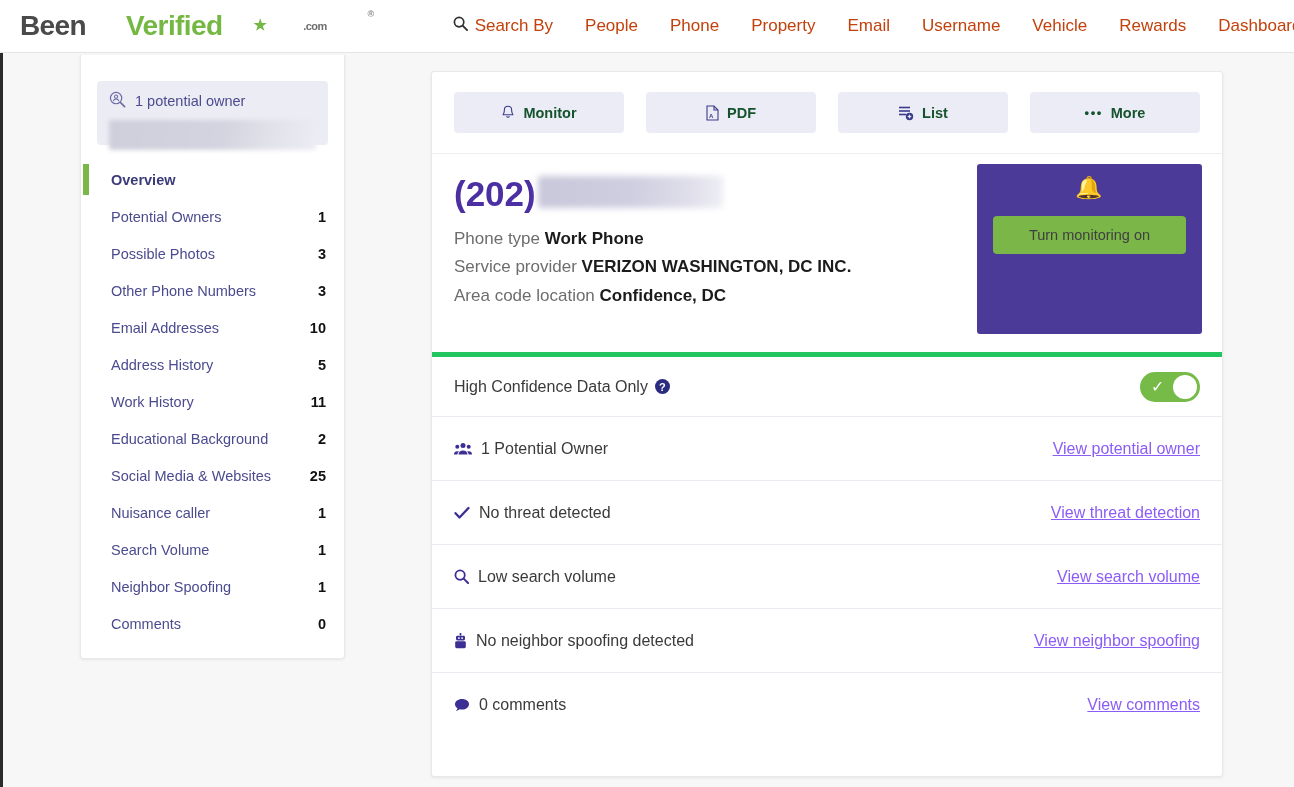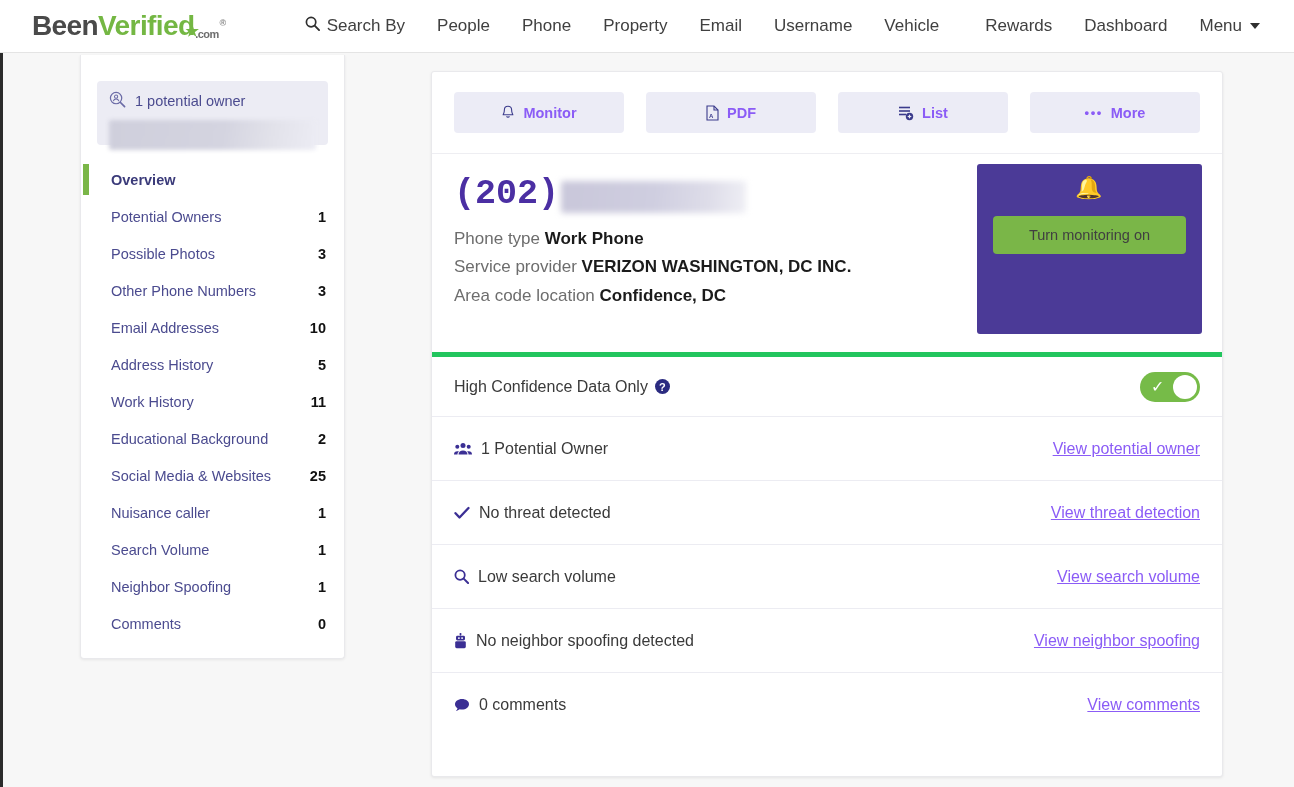--- a/index.html
+++ b/index.html
@@ -27,28 +27,29 @@
     top: 0; left: 0;
     width: 1294px;
     height: 53px;
     background: #ffffff;
     border-bottom: 1px solid #e4e4e4;
     display: flex;
     align-items: center;
     box-sizing: border-box;
   }
   .logo {
-    margin-left: 32px;
+    margin-left: 20px;
     font-size: 28px;
     font-weight: bold;
     letter-spacing: -0.6px;
     white-space: nowrap;
     display: flex;
-    align-items: flex-end;
+    align-items: center;
     line-height: 1;
+    gap: 40px;
   }
   .logo .been { color: #4a4a4a; }
   .logo .verified { color: #74b743; }
   .logo .star {
     display: inline-block;
     color: #74b743;
     font-size: 15px;
     transform: translate(-9px, -2px);
   }
   .logo .dotcom {
@@ -63,21 +64,21 @@
     transform: translate(-11px, -12px);
   }
   .nav-group {
     display: flex;
     align-items: center;
   }
   .nav-left { margin-left: 52px; }
   .nav-right { margin-left: auto; margin-right: 18px; }
   .nav-item {
     font-size: 17px;
-    color: #404040;
+    color: #c2410c;
     padding: 0 16px;
     white-space: nowrap;
     display: flex;
     align-items: center;
     gap: 7px;
     cursor: pointer;
   }
   .nav-item .caret {
     width: 0; height: 0;
     border-left: 5px solid transparent;
@@ -186,21 +187,21 @@
     padding: 20px 22px;
     border-bottom: 1px solid #eeeef2;
     box-sizing: border-box;
   }
   .tool-btn {
     flex: 1;
     height: 41px;
     background: #ececf6;
     border: none;
     border-radius: 4px;
-    color: #8b5cf6;
+    color: #14532d;
     font-family: "Liberation Sans", sans-serif;
     font-size: 14.5px;
     font-weight: bold;
     display: flex;
     align-items: center;
     justify-content: center;
     gap: 8px;
     cursor: pointer;
   }
   .tool-btn svg { display: block; }
@@ -213,23 +214,22 @@
   
   .phone-section {
     position: relative;
     padding: 22px 22px 0 22px;
   }
   .phone-number {
     font-size: 35px;
     font-weight: bold;
     color: #4b2fa3;
     display: flex;
-    align-items: flex-end;
+    align-items: flex-start;
     line-height: 1.05;
-    font-family: Liberation Mono, monospace;
   }
   .phone-redacted {
     display: inline-block;
     width: 185px;
     height: 32px;
     margin-left: 2px;
     border-radius: 2px;
     background: linear-gradient(95deg, #c9c7da 0%, #cfcee0 50%, #dedde9 80%, #efeff5 100%);
     filter: blur(3.2px);
   }

